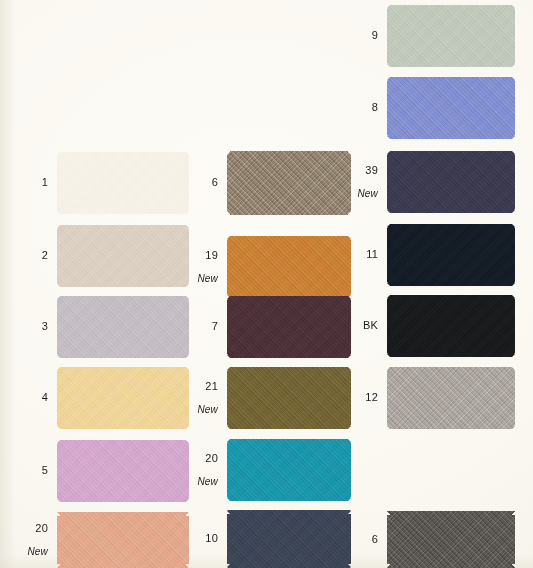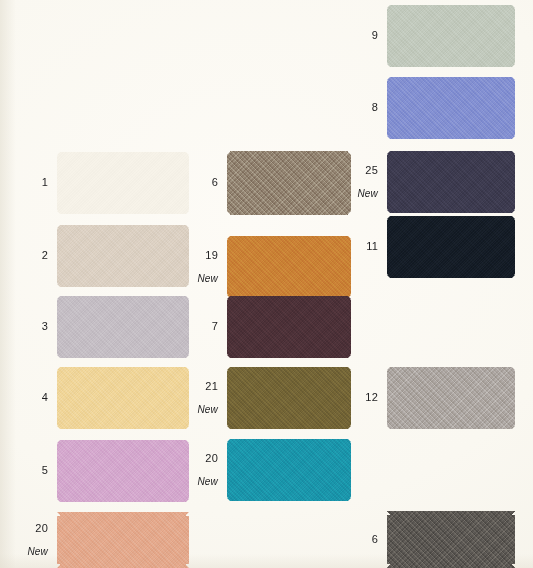--- a/index.html
+++ b/index.html
@@ -148,35 +148,43 @@
       <div class="swatch" style="width: 124px; height: 62px; background: rgb(75, 47, 54);"></div>
     </div>
     <div class="cell" style="left: 184px; top: 367px; height: 62px;">
       <div class="label"><span>21</span><span class="new">New</span></div>
       <div class="swatch" style="width: 124px; height: 62px; background: rgb(115, 100, 52);"></div>
     </div>
     <div class="cell" style="left: 184px; top: 439px; height: 62px; align-items: center;">
       <div class="label"><span>20</span><span class="new">New</span></div>
       <div class="swatch" style="width: 124px; height: 62px; background: rgb(24, 150, 172);"></div>
     </div>
+    <div class="cell" style="left: 184px; top: 510px; height: 58px;">
+      <div class="label"><span>10</span></div>
+      <div class="swatch" style="width: 124px; height: 58px; background: rgb(59, 68, 85);"></div>
+    </div>
     <div class="cell" style="left: 344px; top: 5px; height: 62px;">
       <div class="label"><span>9</span></div>
       <div class="swatch" style="width: 128px; height: 62px; background: rgb(195, 203, 190);"></div>
     </div>
     <div class="cell" style="left: 344px; top: 77px; height: 62px;">
       <div class="label"><span>8</span></div>
       <div class="swatch" style="width: 128px; height: 62px; background: rgb(131, 144, 211);"></div>
     </div>
     <div class="cell" style="left: 344px; top: 151px; height: 62px;">
-      <div class="label"><span>25</span><span class="new">New</span></div>
+      <div class="label"><span>39</span><span class="new">New</span></div>
       <div class="swatch" style="width: 128px; height: 62px; background: rgb(59, 57, 78);"></div>
     </div>
-    <div class="cell" style="left: 344px; top: 216px; height: 62px;">
+    <div class="cell" style="left: 344px; top: 224px; height: 62px;">
       <div class="label"><span>11</span></div>
       <div class="swatch" style="width: 128px; height: 62px; background: rgb(18, 26, 36);"></div>
+    </div>
+    <div class="cell" style="left: 344px; top: 295px; height: 62px;">
+      <div class="label"><span>BK</span></div>
+      <div class="swatch" style="width: 128px; height: 62px; background: rgb(22, 24, 26);"></div>
     </div>
     <div class="cell" style="left: 344px; top: 367px; height: 62px;">
       <div class="label"><span>12</span></div>
       <div class="swatch grainy" style="width: 128px; height: 62px; background: rgb(176, 170, 165);"></div>
     </div>
     <div class="cell" style="left: 344px; top: 511px; height: 57px;">
       <div class="label"><span>6</span></div>
       <div class="swatch grainy" style="width: 128px; height: 57px; background: rgb(94, 90, 85);"></div>
     </div>
   </div>

